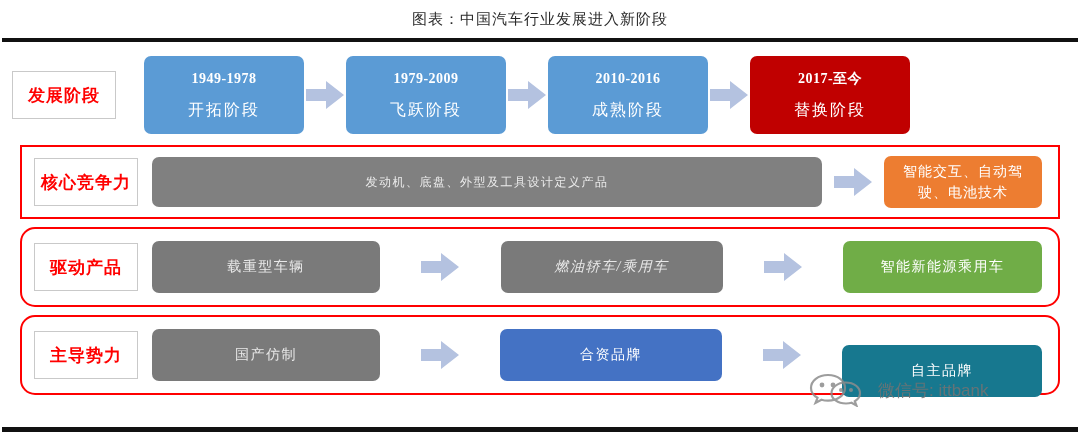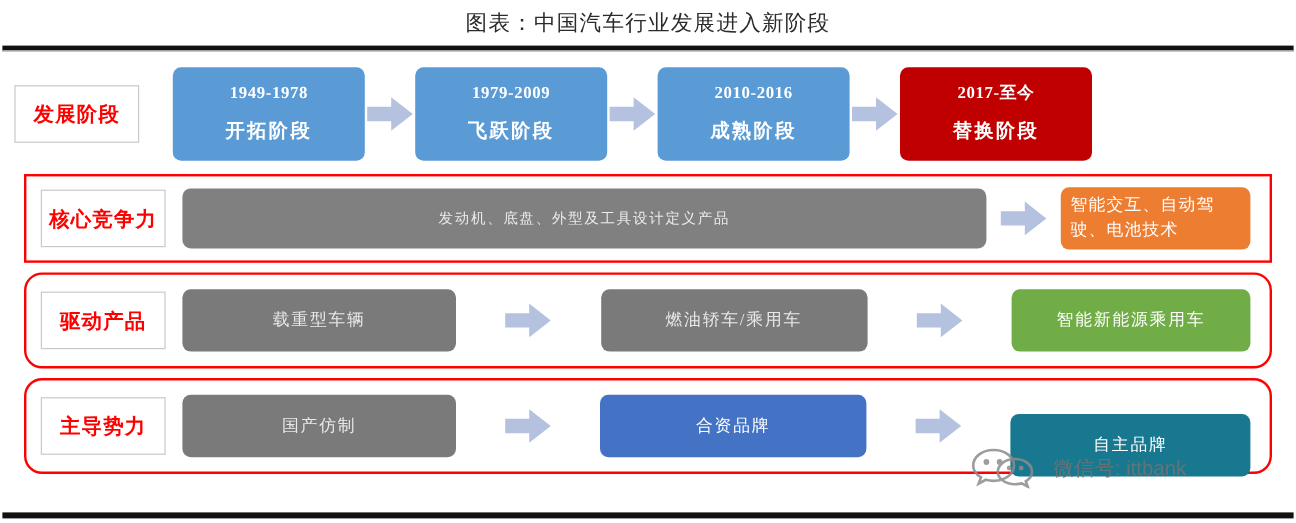--- a/index.html
+++ b/index.html
@@ -16,21 +16,21 @@
   }
 
   
   .title-area {
     height: 38px;
     display: flex;
     align-items: center;
     justify-content: center;
   }
   .chart-title {
-    font-size: 18px;
+    font-size: 15px;
     color: #2b2b2b;
     letter-spacing: 1px;
     font-family: "Liberation Serif", "DejaVu Serif", serif;
     white-space: nowrap;
   }
   .rule-top {
     height: 4px;
     background: #111111;
     margin: 0 2px 0 2px;
     border-bottom: 1px solid #ffffff;
@@ -92,21 +92,21 @@
     line-height: 1.45;
   }
   .stage .yr {
     font-size: 14px;
     font-weight: bold;
     letter-spacing: 0.5px;
     margin-bottom: 9px;
   }
   .stage .nm {
     font-size: 16px;
-    font-weight: bold;
+    font-weight: normal;
     letter-spacing: 2px;
   }
 
   
   .arrow {
     flex: 0 0 auto;
     width: 42px;
     height: 34px;
     position: relative;
   }
@@ -144,21 +144,21 @@
     width: 158px;
     height: 52px;
     background: #ED7D31;
     border-radius: 7px;
     display: flex;
     align-items: center;
     justify-content: center;
     color: #ffffff;
     font-size: 14px;
     letter-spacing: 1px;
-    text-align: left;
+    text-align: center;
     line-height: 1.5;
     padding: 0 8px;
     box-sizing: border-box;
   }
 
   
   .row34 { height: 80px; margin-top: 8px; border-radius: 15px; }
   .cell {
     flex: 0 0 auto;
     height: 52px;
@@ -166,21 +166,21 @@
     display: flex;
     align-items: center;
     justify-content: center;
     font-size: 14px;
     letter-spacing: 1.5px;
     color: #ffffff;
     box-sizing: border-box;
     text-align: center;
   }
   .cell-gray  { background: #7a7a7a; color: #e8e8e8; width: 228px; }
-  .cell-gray2 { background: #7a7a7a; color: #e8e8e8; width: 222px; }
+  .cell-gray2 { background: #7a7a7a; color: #e8e8e8; width: 222px; font-style: italic; }
   .cell-green { background: #70AD47; width: 199px; }
   .cell-blue  { background: #4472C4; width: 222px; }
   .cell-teal  { background: #17788F; width: 200px; margin-top: 32px; }
   .spacer-sm  { flex: 1 1 auto; }
 
   
   .watermark {
     position: absolute;
     left: 808px;
     top: 369px;

